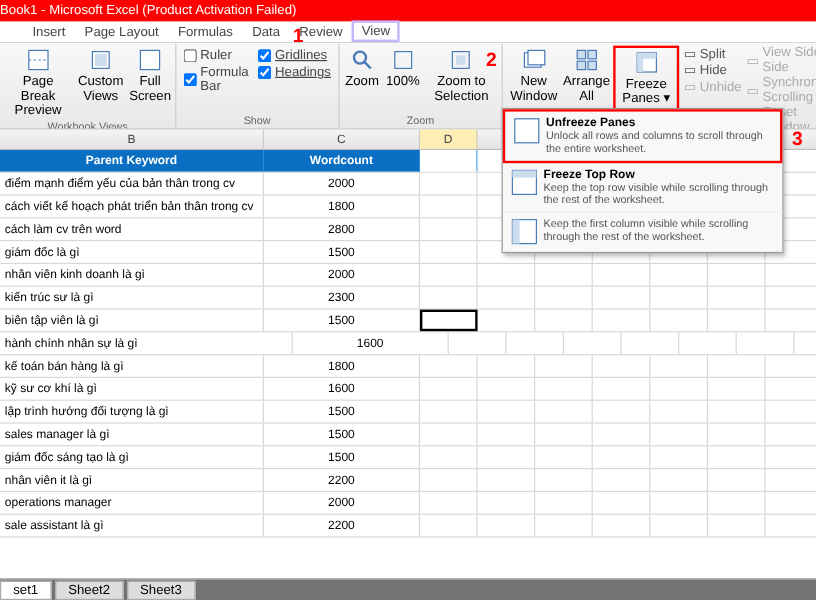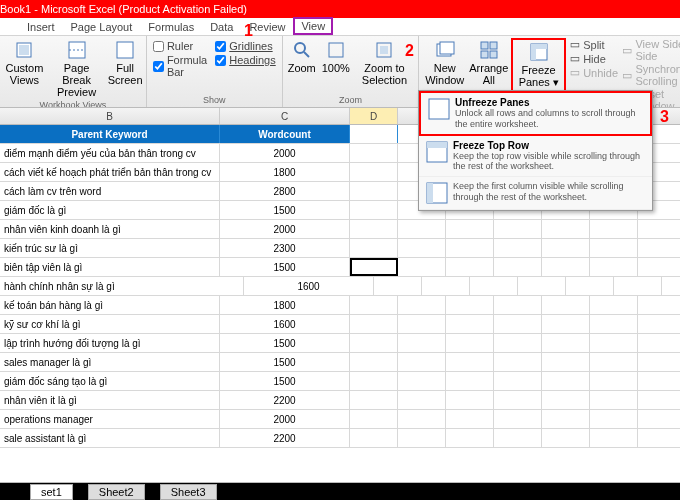--- a/index.html
+++ b/index.html
@@ -1,20 +1,20 @@
 <!DOCTYPE html>
 <html><head>
 <meta charset="utf-8">
 <style>
 *{margin:0;padding:0;box-sizing:border-box;font-family:"Segoe UI",Tahoma,sans-serif;font-size:11px}
 body{background:#fff;width:680px;height:500px;overflow:hidden;position:relative}
 .titlebar{height:18px;background:#ff0000;color:#fff;display:flex;align-items:center;font-size:11px}
 .menubar{height:18px;background:#fff;display:flex;align-items:flex-end;padding:0 3px;border-bottom:1px solid #d4d4d4}
 .menu-item{padding:2px 8px;color:#444;cursor:pointer}
-.view-highlight{border:2px solid #a21caf;padding:1px 6px}
+.view-highlight{border:2px solid #c4b5fd;padding:1px 6px}
 .ribbon{height:72px;background:linear-gradient(#f8f8f8,#e8e8e8);border-bottom:1px solid #bbb;display:flex;overflow:hidden}
 .ribbon-group{border-right:1px solid #ccc;padding:2px 4px;display:flex;flex-direction:column}
 .ribbon-group-content{display:flex;gap:4px;flex:1;align-items:flex-start}
 .ribbon-group-label{font-size:9px;color:#666;text-align:center;margin-top:auto}
 .ribbon-btn{display:flex;flex-direction:column;align-items:center;padding:2px 3px;cursor:pointer;text-align:center;font-size:9px;line-height:1.1;min-width:30px}
 .ribbon-btn .icn{width:20px;height:20px;margin-bottom:2px;display:flex;align-items:center;justify-content:center}
 .ribbon-checks{display:flex;flex-direction:column;gap:2px;padding:2px;font-size:10px;color:#444}
 .ribbon-check{display:flex;align-items:center;gap:3px}
 .ribbon-check input{width:11px;height:11px}
 .freeze-highlight{border:2px solid #ff0000}
@@ -30,21 +30,21 @@
 .dd-highlight{border:2px solid #ff0000}
 .annotation{position:absolute;color:#ff0000;font-size:16px;font-weight:bold;z-index:20}
 .colheaders{height:17px;background:linear-gradient(#f4f4f4,#e4e4e4);border-bottom:1px solid #bbb;display:flex}
 .colhead{border-right:1px solid #ccc;text-align:center;font-size:10px;color:#444;display:flex;align-items:center;justify-content:center}
 .colhead.sel{background:#fdeeb3}
 .grid{overflow:auto;height:340px}
 .row{display:flex;height:19px;border-bottom:1px solid #d8d8d8}
 .cell{border-right:1px solid #d8d8d8;padding:1px 4px;font-size:10px;display:flex;align-items:center}
 .header-row .cell{background:#0a6fc2;color:#fff;justify-content:center;font-weight:bold;border-right:1px solid #2a8ad6}
 .sel-cell{border:2px solid #000!important;background:#fff}
-.sheet-tabs{position:absolute;bottom:0;left:0;right:0;height:18px;background:#000000;border-top:1px solid #bbb;display:flex;align-items:center;padding-left:30px;gap:15px;font-size:10px}
+.sheet-tabs{position:absolute;bottom:0;left:0;right:0;height:18px;background:#737373;border-top:1px solid #bbb;display:flex;align-items:center;gap:3px;font-size:10px}
 .sheet-tab{padding:1px 10px;background:#ddd;border:1px solid #aaa;cursor:pointer}
 .sheet-tab.active{background:#fff}
 svg{display:block}
 </style>
 </head>
 <body>
 
 <div class="titlebar">
   <span>Book1 - Microsoft Excel (Product Activation Failed)</span>
 </div>
@@ -62,36 +62,36 @@
 <div class="annotation" style="top:22px;left:244px">1</div>
 <div class="annotation" style="top:42px;left:405px">2</div>
 <div class="annotation" style="top:108px;left:660px">3</div>
 
 <div class="ribbon">
   <div class="ribbon-group">
     <div class="ribbon-group-content">
       <div class="ribbon-btn">
           <div class="icn">
             <svg width="20" height="20">
+              <rect x="2" y="2" width="16" height="16" fill="#fff" stroke="#4a7ab8"></rect>
+              <line x1="2" y1="10" x2="18" y2="10" stroke="#4a7ab8" stroke-dasharray="2"></line>
+            </svg>
+          </div>
+          <span>Page Break
+Preview</span>
+        </div>
+      <div class="ribbon-btn">
+          <div class="icn">
+            <svg width="20" height="20">
               <rect x="3" y="3" width="14" height="14" fill="#fff" stroke="#4a7ab8"></rect>
               <rect x="5" y="5" width="10" height="10" fill="#cde"></rect>
             </svg>
           </div>
           <span>Custom
 Views</span>
-        </div>
-      <div class="ribbon-btn">
-          <div class="icn">
-            <svg width="20" height="20">
-              <rect x="2" y="2" width="16" height="16" fill="#fff" stroke="#4a7ab8"></rect>
-              <line x1="2" y1="10" x2="18" y2="10" stroke="#4a7ab8" stroke-dasharray="2"></line>
-            </svg>
-          </div>
-          <span>Page Break
-Preview</span>
         </div>
       <div class="ribbon-btn">
           <div class="icn">
             <svg width="20" height="20">
               <rect x="2" y="2" width="16" height="16" fill="#fff" stroke="#4a7ab8"></rect>
             </svg>
           </div>
           <span>Full
 Screen</span>
         </div>

